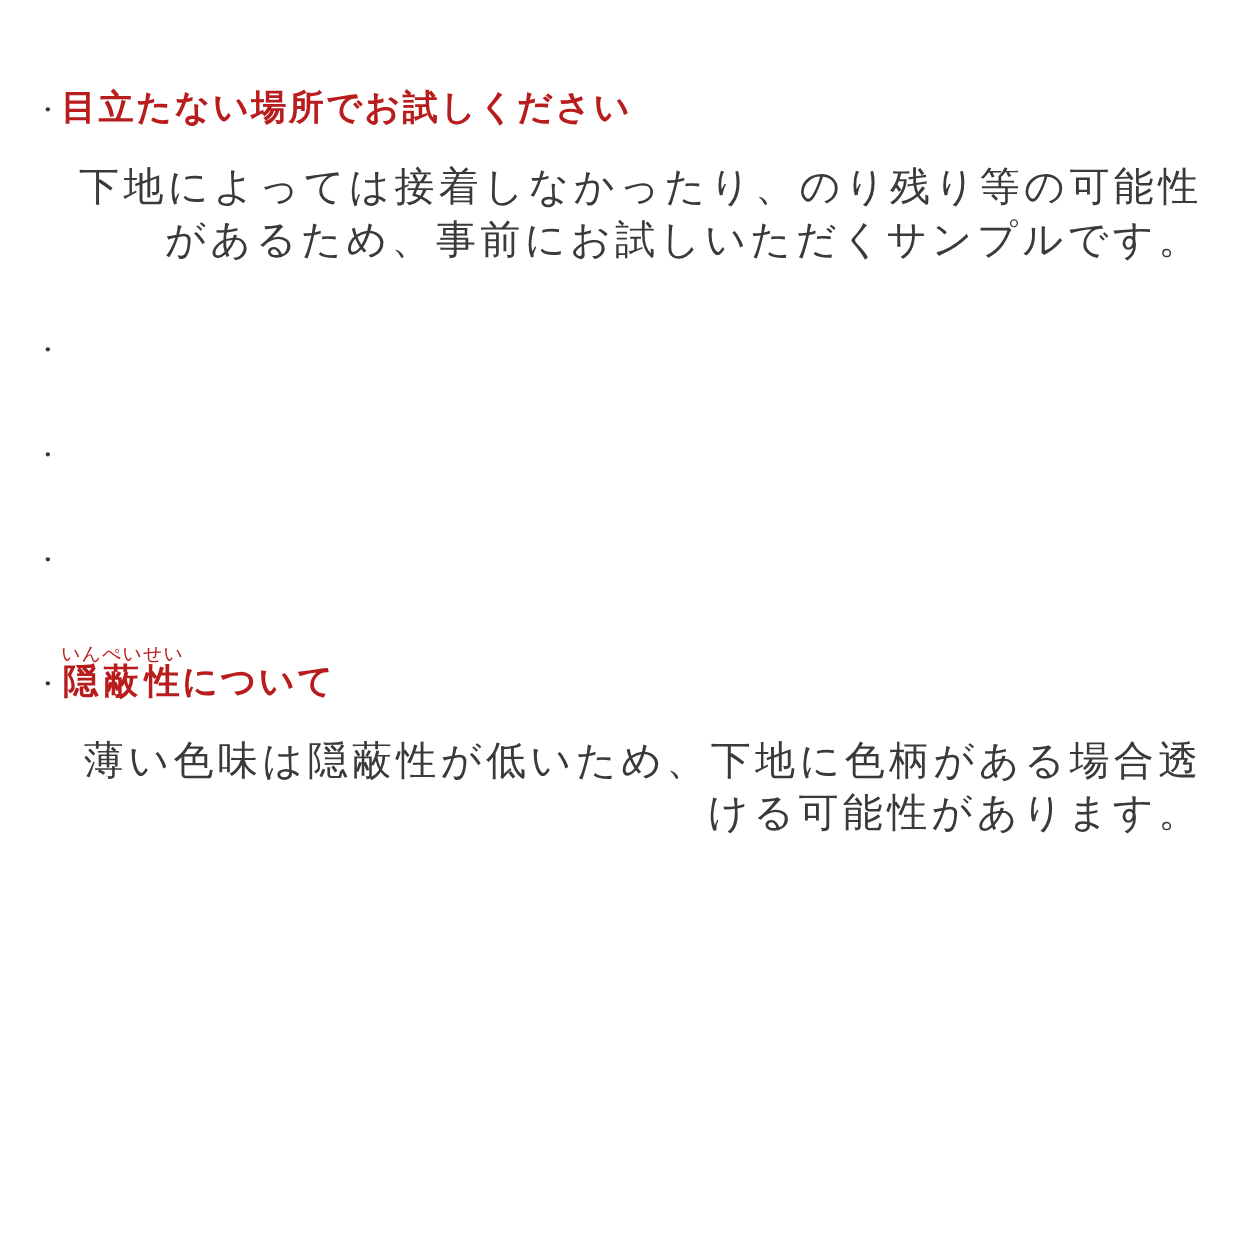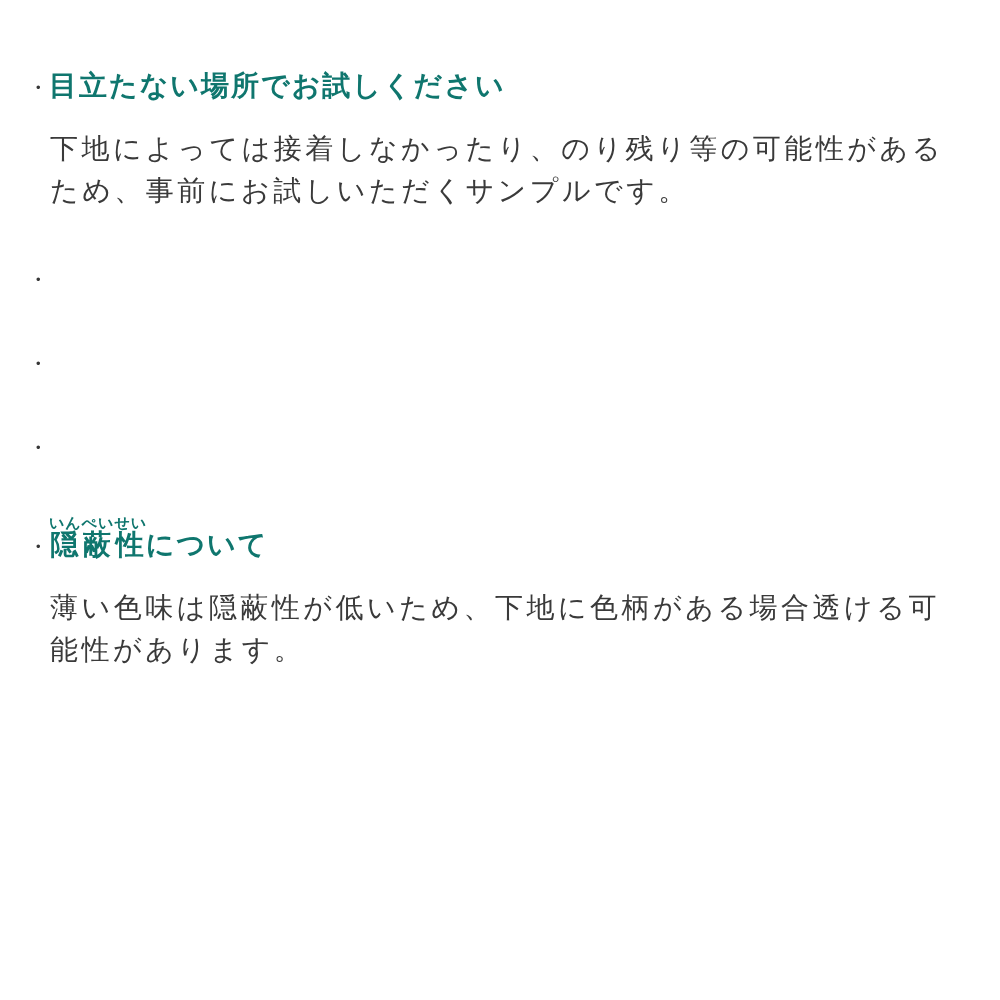--- a/index.html
+++ b/index.html
@@ -36,37 +36,37 @@
     font-size: 22px;
     line-height: 32px;
     color: #363636;
   }
   .note-heading {
     margin: 0;
     font-size: 28px;
     font-weight: bold;
     letter-spacing: 2px;
     line-height: 32px;
-    color: #0f766e;
+    color: #b91c1c;
   }
   .note-heading ruby rt {
     font-size: 15px;
-    font-weight: bold;
+    font-weight: normal;
     letter-spacing: 1px;
     text-align: left;
   }
   .note-body {
     margin: 24px 0 0 23px;
     max-width: 915px;
-    font-size: 28px;
+    font-size: 32px;
     font-weight: normal;
     letter-spacing: 3.5px;
     line-height: 42px;
     color: #3a3a3a;
-    text-align: left;
+    text-align: right;
   }
 </style>
 </head>
 <body>
 
 <div class="page">
 
   <section class="note">
     <div class="note-heading-row">
       <span class="bullet">・</span>

